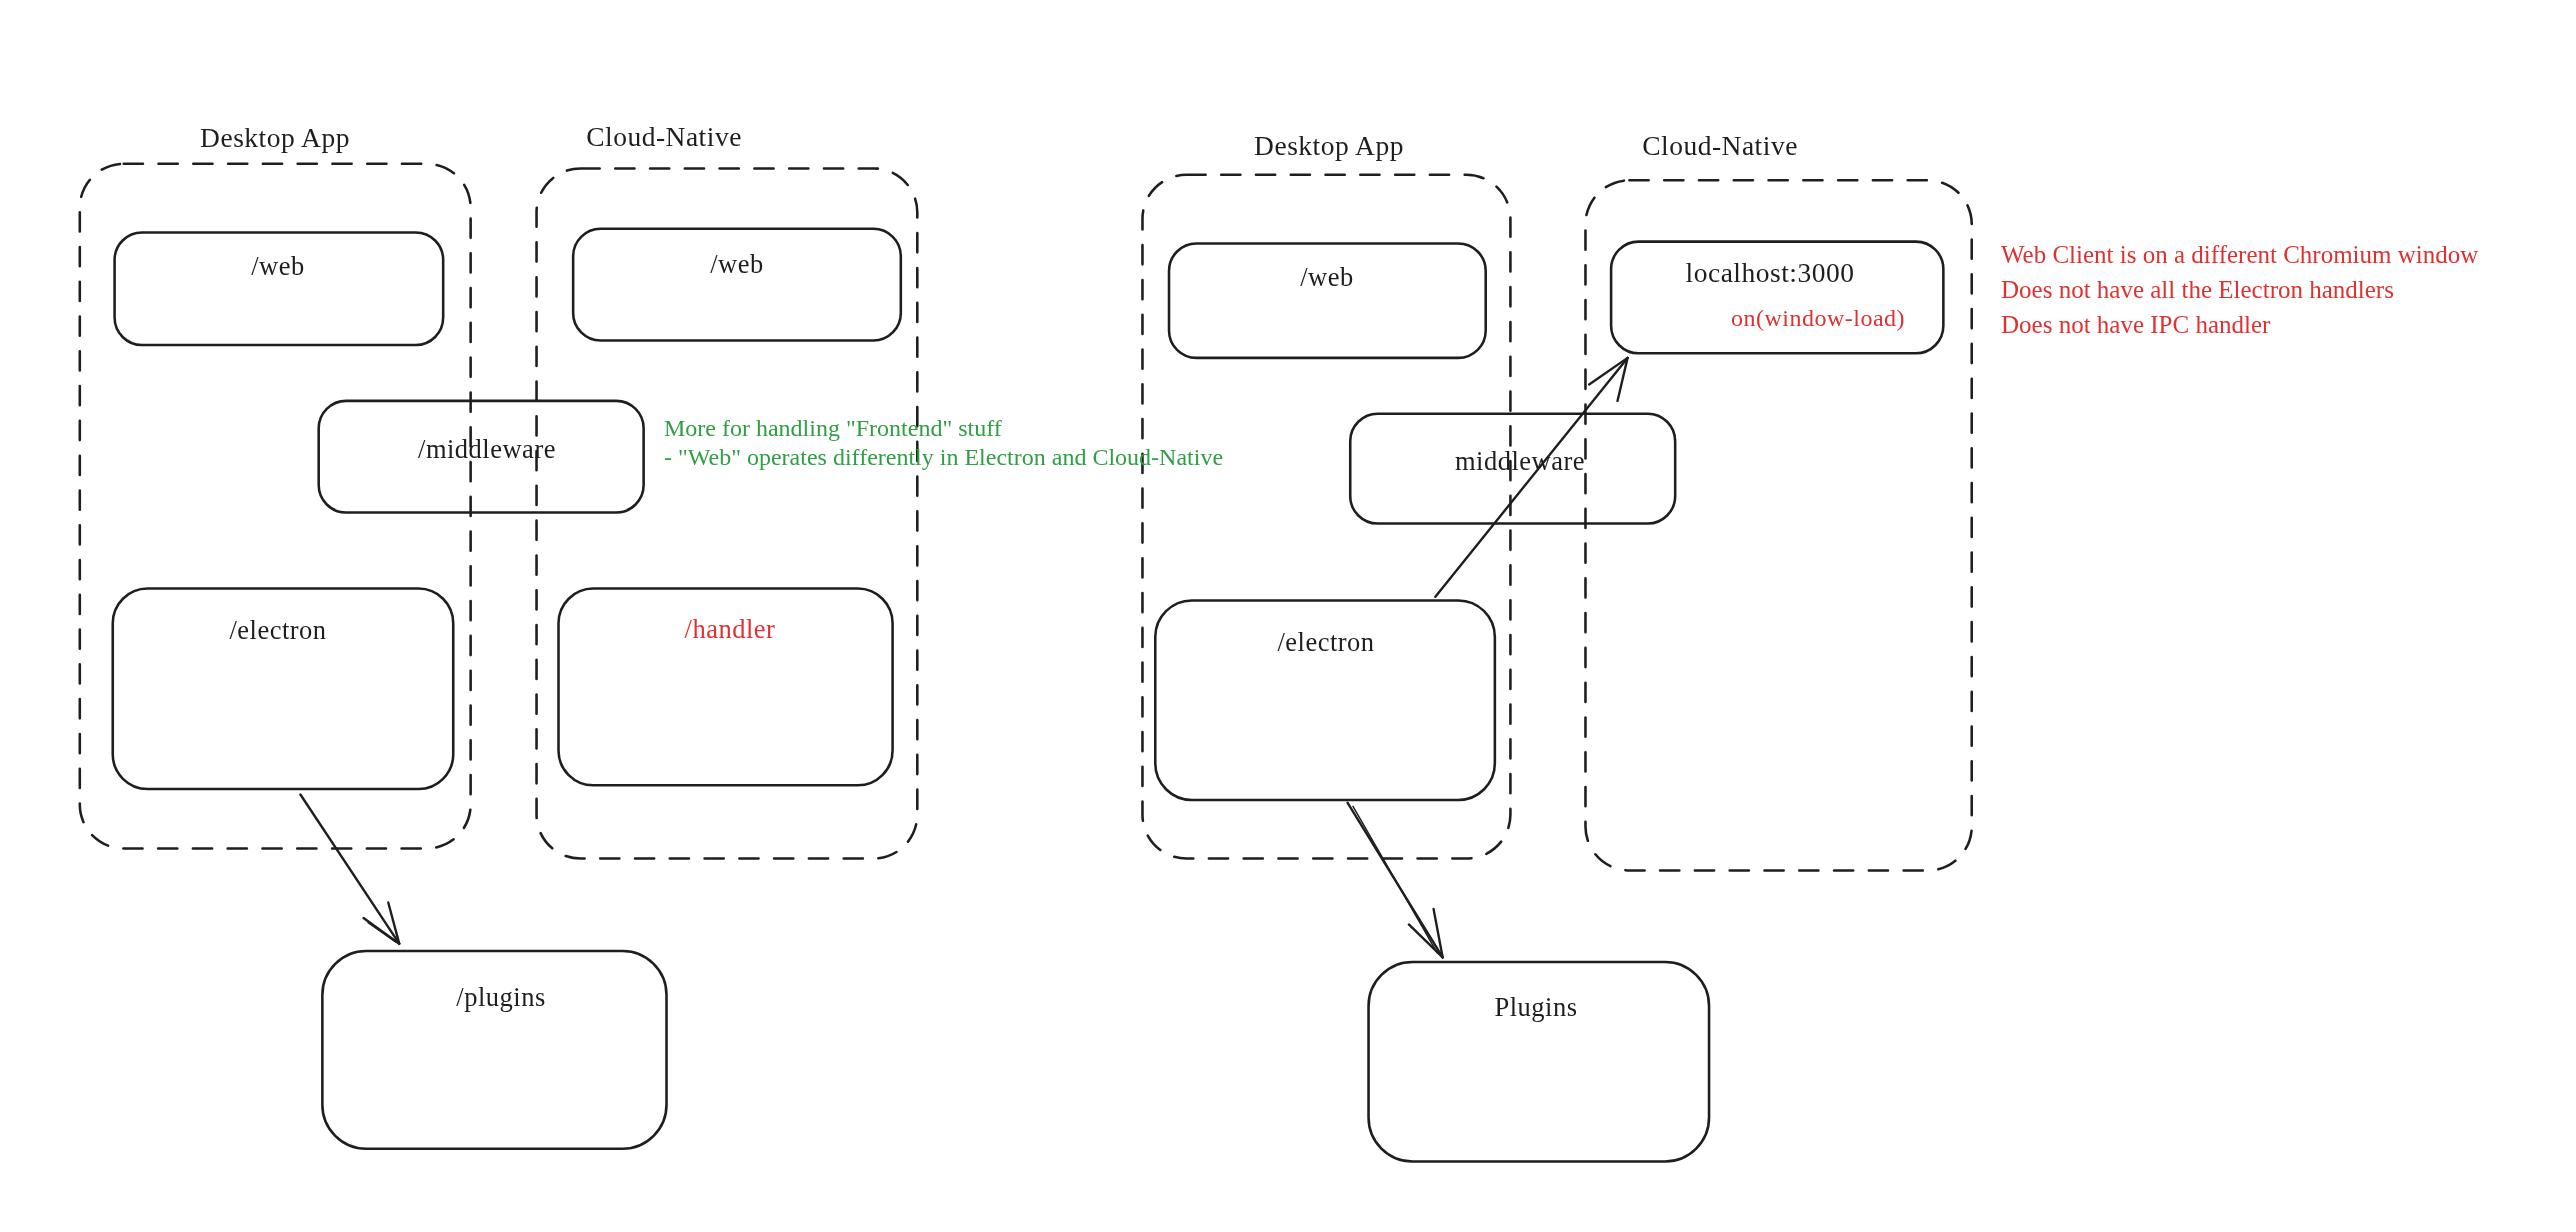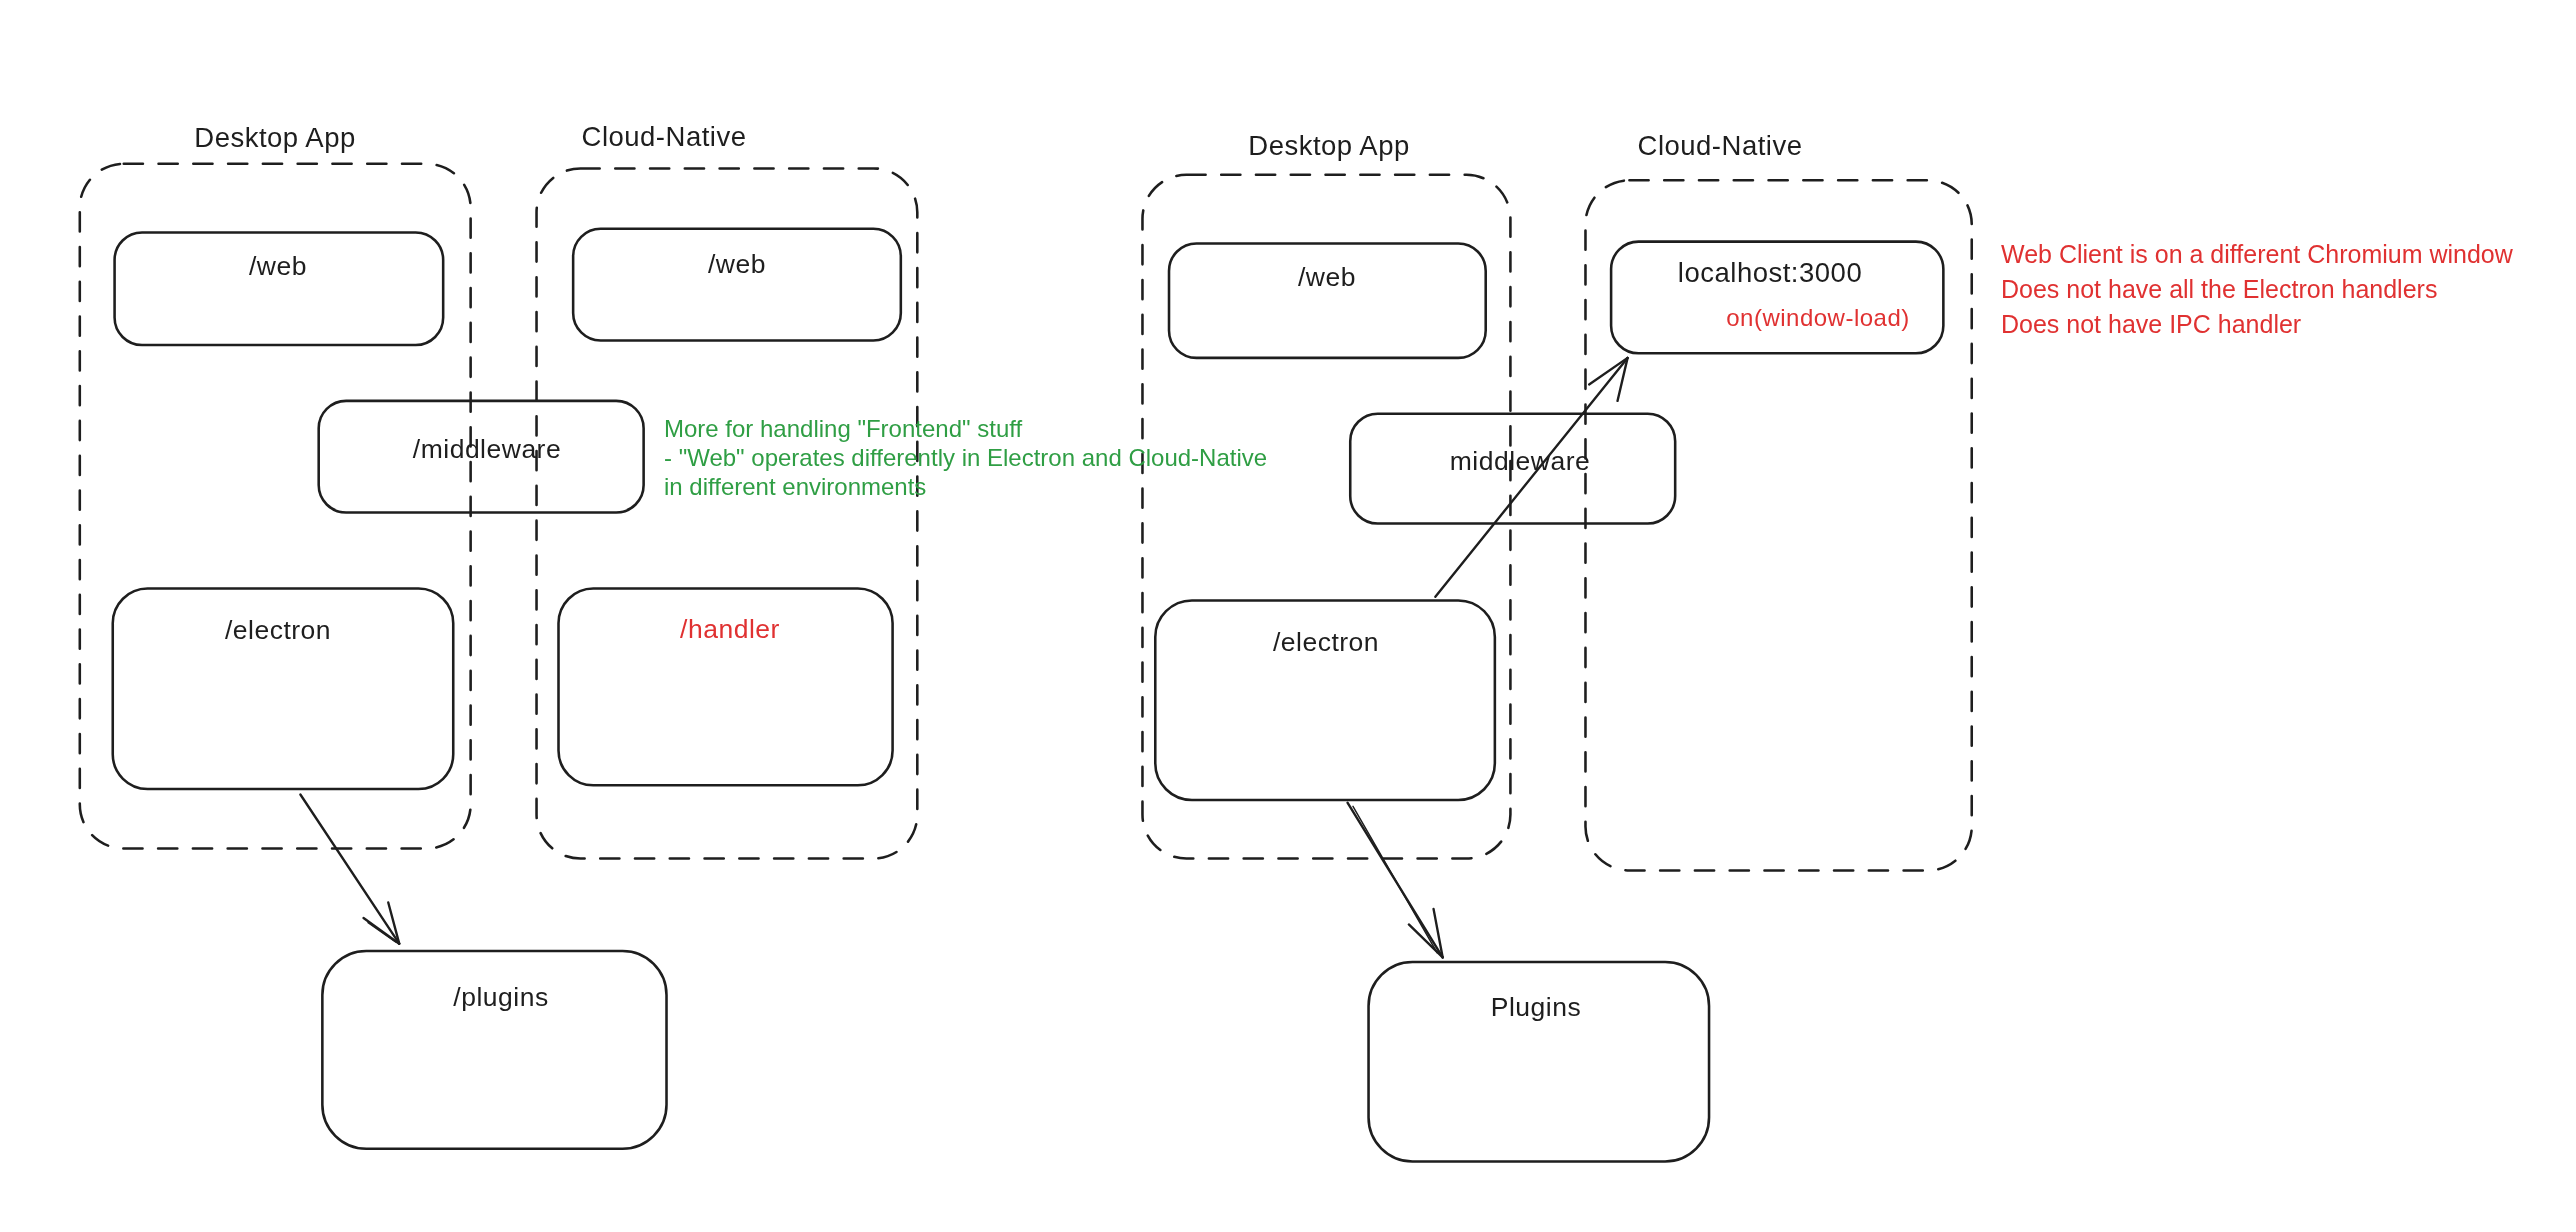--- a/index.html
+++ b/index.html
@@ -6,21 +6,21 @@
     margin: 0;
     padding: 0;
     background: #ffffff;
   }
   .canvas {
     position: relative;
     width: 2576px;
     height: 1232px;
     background: #ffffff;
     overflow: hidden;
-    font-family: Liberation Sans, sans-serif;
+    font-family: Liberation Serif, serif;
     color: #1e1e1e;
   }
   svg.shape-layer {
     position: absolute;
     left: 0; top: 0;
     width: 2576px;
     height: 1232px;
   }
   .lbl {
     position: absolute;
@@ -111,21 +111,20 @@
 
   <div class="lbl" style="left:278px; top:630px;">/electron</div>
 
   <div class="lbl red-text" style="left:730px; top:629px;">/handler</div>
 
   <div class="lbl" style="left:501px; top:997px;">/plugins</div>
 
   <div class="ann ann-green" style="left:664px; top:414px;">
     <div>More for handling "Frontend" stuff</div>
     <div>- "Web" operates differently in Electron and Cloud-Native</div>
-    <div>in different environments</div>
   </div>
 
   <div class="lbl group-lbl" style="left:1329px; top:146px;">Desktop App</div>
 
   <div class="lbl group-lbl" style="left:1720px; top:146px;">Cloud-Native</div>
 
   <div class="lbl" style="left:1327px; top:277px;">/web</div>
 
   <div class="lbl lh-title" style="left:1770px; top:273px;">localhost:3000</div>
 

